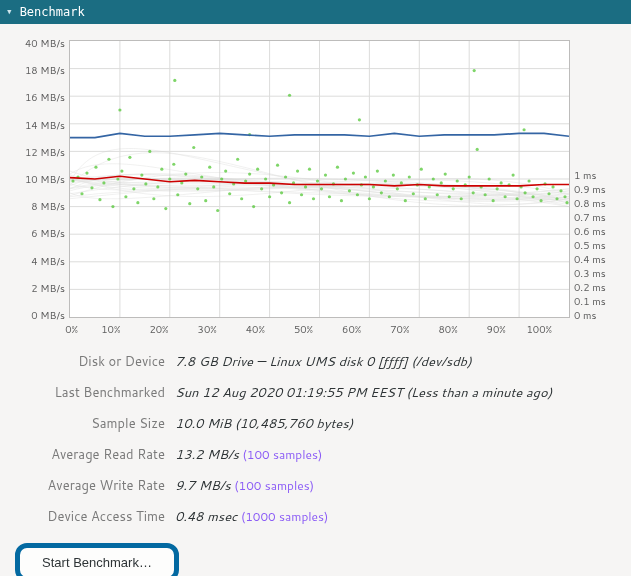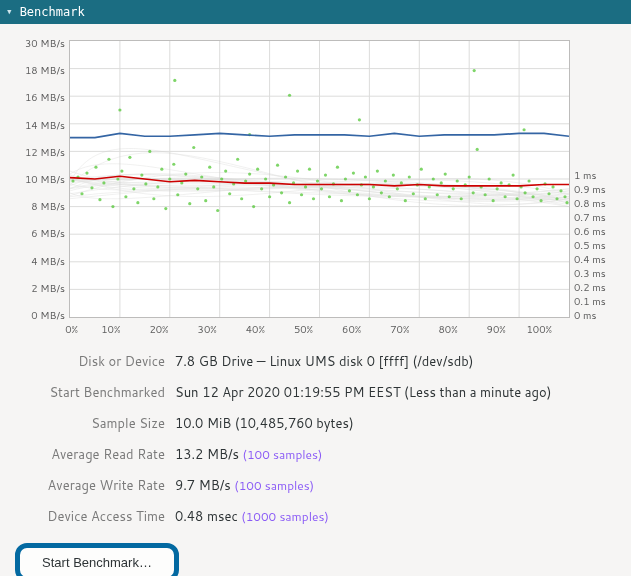--- a/index.html
+++ b/index.html
@@ -97,21 +97,21 @@
     column-gap: 10px;
     margin-bottom: 18px;
   }
   .info-label {
     text-align: right;
     color: #7a7a7a;
     font-size: 13px;
   }
   .info-value { font-size: 13px; }
   .info-value .sub { color: #8b5cf6; font-size: 12px; text-align: right; }
-  .primary { color: #2e3436; }
+  .primary { color: #2e3436; font-style: italic; }
   .buttons {
     display: flex;
     justify-content: space-between;
     padding: 0 0 0 0;
   }
   .btn {
     border: 5px solid #0369a1;
     background: #fdfdfc;
     border-radius: 12px;
     padding: 7px 18px;
@@ -127,21 +127,21 @@
 
 <div class="titlebar">
   <span class="window-min">▾</span>
   <span>Benchmark</span>
 </div>
 
 <div class="content">
 
   <div class="chart-wrap">
     <div class="y-left-labels">
-      <span>30 MB/s</span>
+      <span>40 MB/s</span>
       <span>18 MB/s</span>
       <span>16 MB/s</span>
       <span>14 MB/s</span>
       <span>12 MB/s</span>
       <span>10 MB/s</span>
       <span>8 MB/s</span>
       <span>6 MB/s</span>
       <span>4 MB/s</span>
       <span>2 MB/s</span>
       <span>0 MB/s</span>
@@ -363,22 +363,22 @@
       <span>80%</span>
       <span>90%</span>
       <span>100%</span>
     </div>
   </div>
 
   <div class="info-grid">
     <div class="info-label">Disk or Device</div>
     <div class="info-value primary">7.8 GB Drive — Linux UMS disk 0 [ffff] (/dev/sdb)</div>
 
-    <div class="info-label">Start Benchmarked</div>
-    <div class="info-value primary">Sun 12 Apr 2020 01:19:55 PM EEST (Less than a minute ago)</div>
+    <div class="info-label">Last Benchmarked</div>
+    <div class="info-value primary">Sun 12 Aug 2020 01:19:55 PM EEST (Less than a minute ago)</div>
 
     <div class="info-label">Sample Size</div>
     <div class="info-value primary">10.0 MiB (10,485,760 bytes)</div>
 
     <div class="info-label">Average Read Rate</div>
     <div class="info-value">
       <span class="primary">13.2 MB/s</span>
       <span class="sub">(100 samples)</span>
     </div>
 

